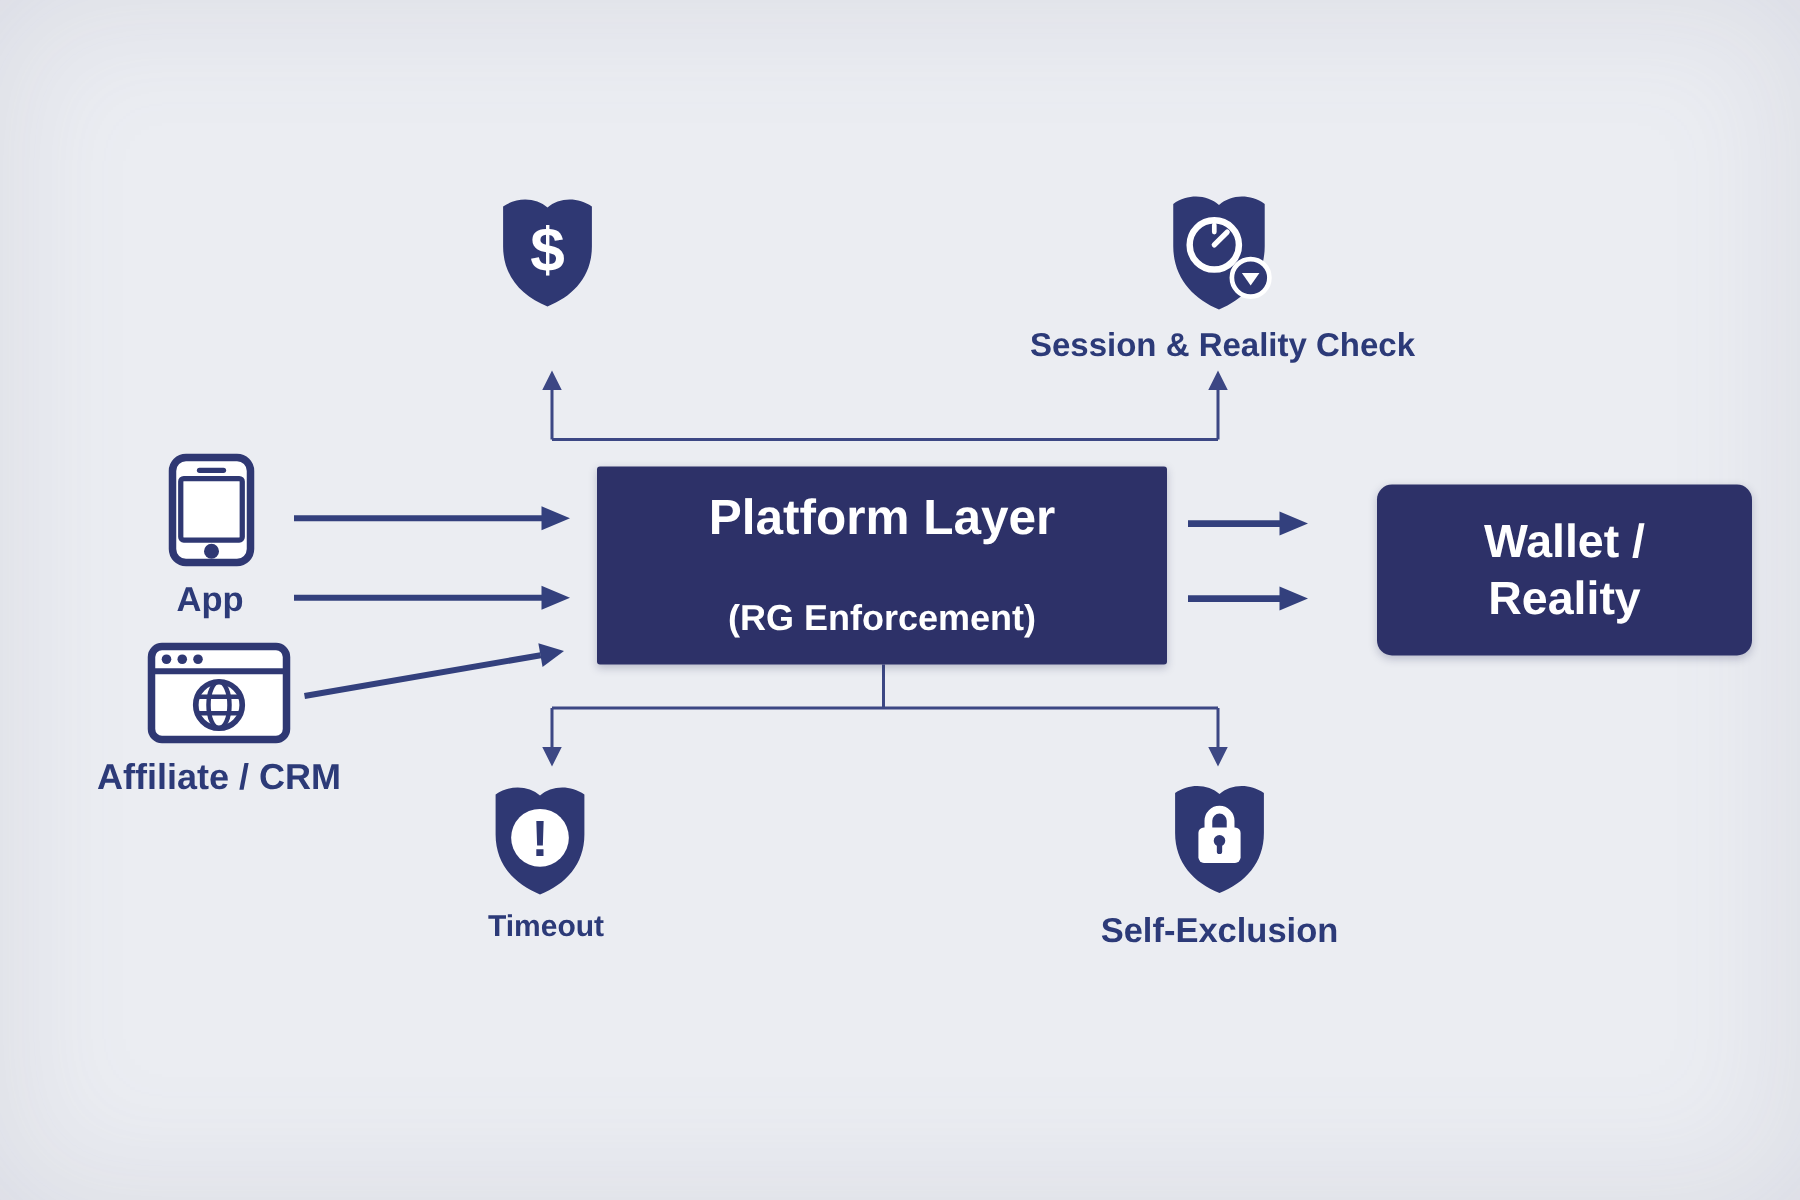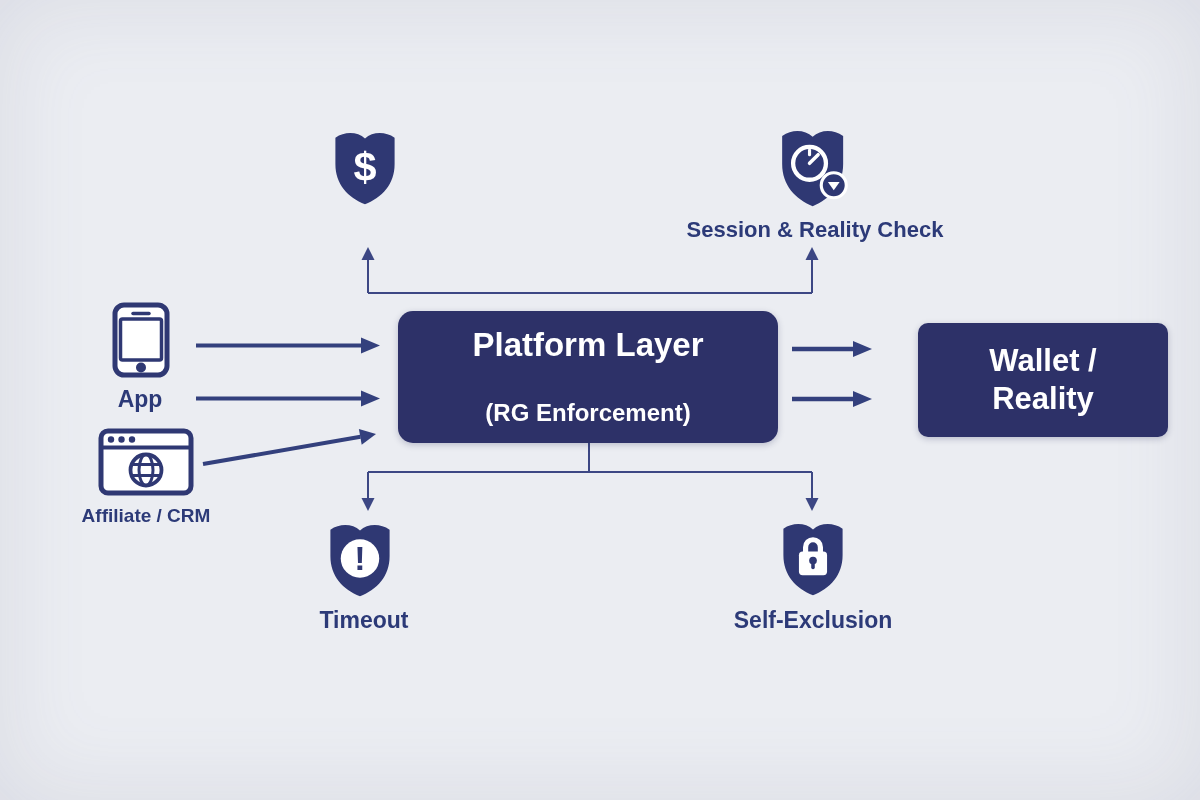--- a/index.html
+++ b/index.html
@@ -21,37 +21,37 @@
   }
   
   #wires{position:absolute;left:0;top:0;z-index:2;}
   
   .node{
     position:absolute;z-index:3;
     background:#2d3168;color:#ffffff;
     display:flex;flex-direction:column;align-items:center;justify-content:center;
     box-shadow:0 2px 6px rgba(40,45,90,0.25);
   }
-  #platform-box{left:398px;top:311px;width:380px;height:132px;border-radius:15px;}
+  #platform-box{left:398px;top:311px;width:380px;height:132px;border-radius:2px;}
   #platform-box .title{font-size:33px;font-weight:700;line-height:40px;}
   #platform-box .subtitle{font-size:24px;font-weight:700;line-height:32px;margin-top:32px;}
   #wallet-box{left:886px;top:323px;width:250px;height:114px;border-radius:10px;margin-left:32px;}
   #wallet-box .wline{font-size:31px;font-weight:700;line-height:38px;text-align:center;}
   
   .icon{position:absolute;z-index:3;}
   
   .lbl{
     position:absolute;z-index:3;color:#2c3a78;font-weight:700;
     text-align:center;white-space:nowrap;
   }
   #lbl-deposit{left:216px;top:217px;width:300px;font-size:22px;}
   #lbl-session{left:665px;top:217px;width:300px;font-size:22px;}
   #lbl-app{left:90px;top:386px;width:100px;font-size:23px;}
-  #lbl-affiliate{left:46px;top:505px;width:200px;font-size:19px;}
-  #lbl-timeout{left:264px;top:607px;width:200px;font-size:23px;}
+  #lbl-affiliate{left:46px;top:505px;width:200px;font-size:24px;}
+  #lbl-timeout{left:264px;top:607px;width:200px;font-size:20px;}
   #lbl-selfexclusion{left:688px;top:607px;width:250px;font-size:23px;}
   
   #icon-phone{left:112px;top:302px;width:58px;height:76px;}
   #icon-browser{left:98px;top:428px;width:96px;height:68px;}
   #icon-shield-dollar{left:328px;top:127px;width:74px;height:82px;}
   #icon-shield-clock{left:774px;top:125px;width:82px;height:86px;}
   #icon-shield-exclaim{left:323px;top:518px;width:74px;height:84px;}
   #icon-shield-lock{left:776px;top:517px;width:74px;height:84px;}
 </style>
 </head>

